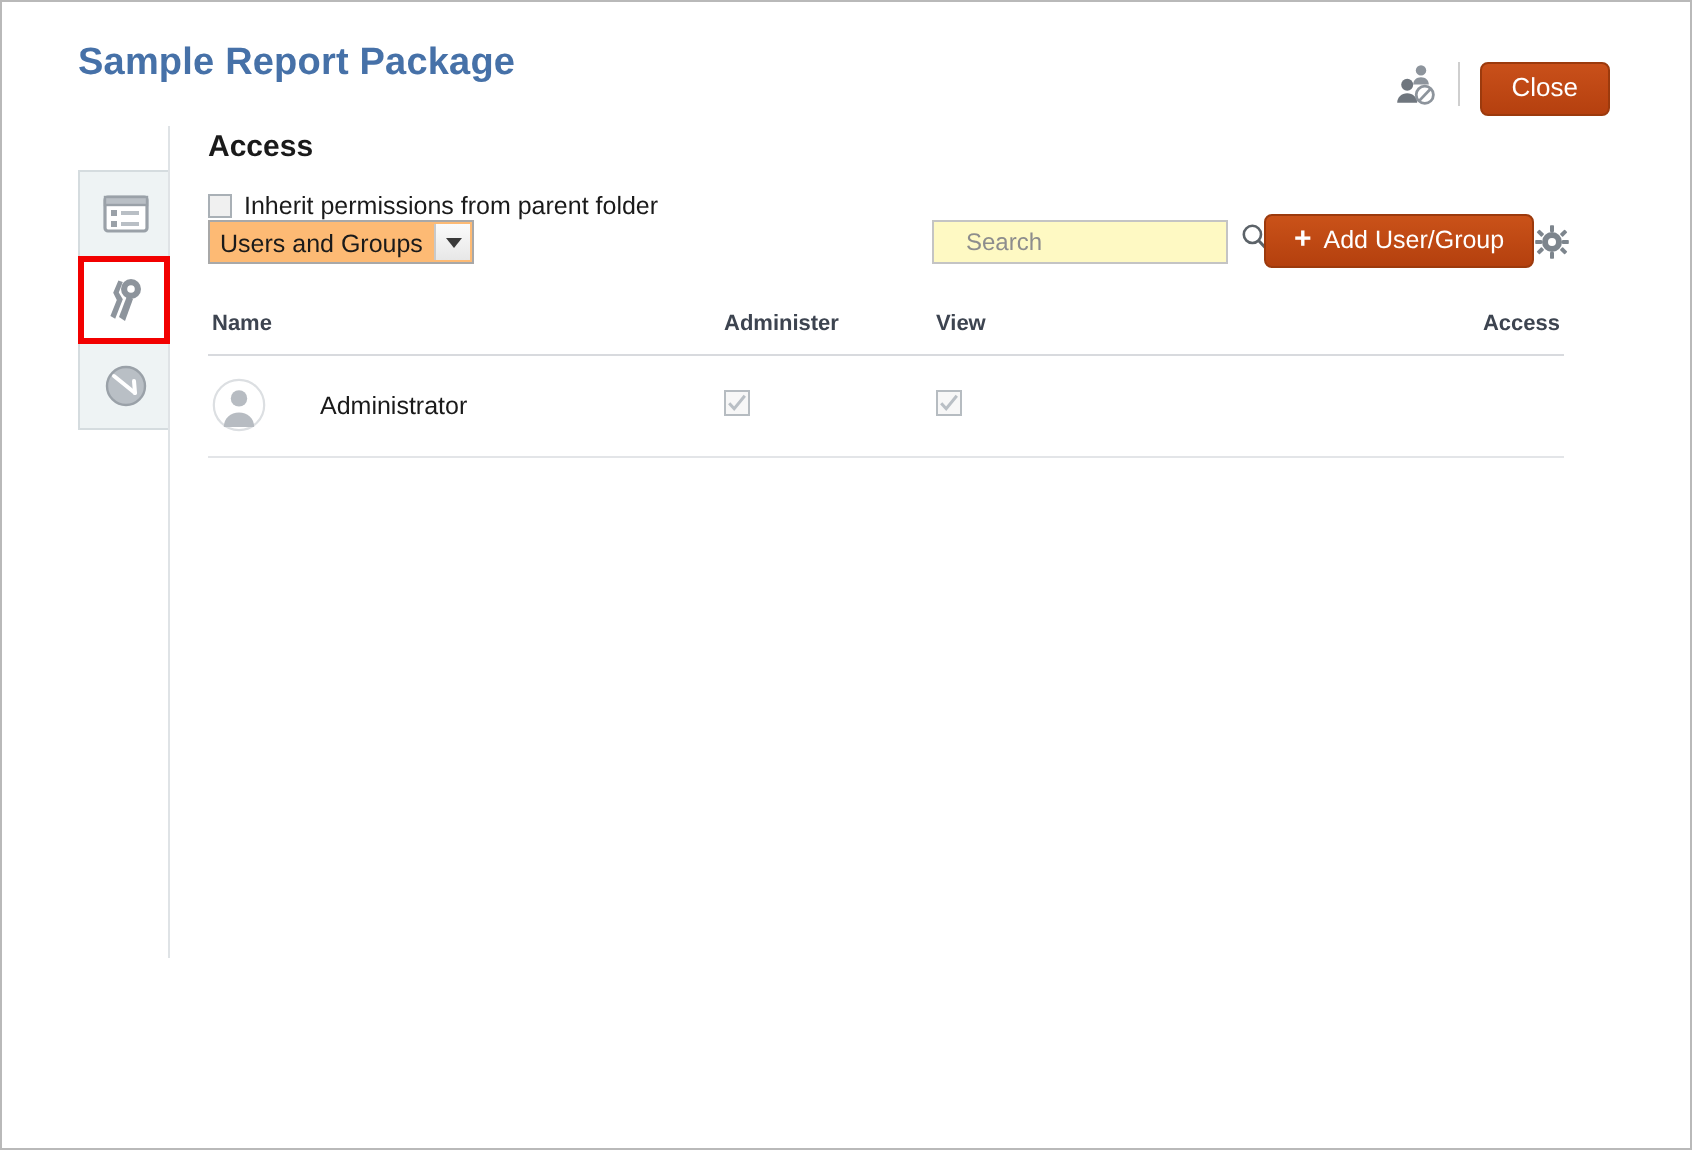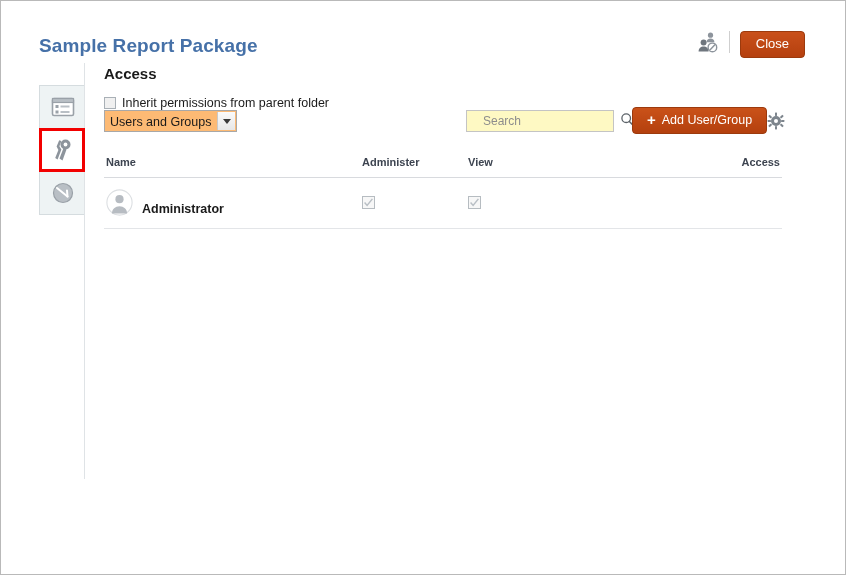--- a/index.html
+++ b/index.html
@@ -17,21 +17,21 @@
     background: #ffffff;
     border: 1px solid #b9b9b9;
     box-sizing: border-box;
     overflow: hidden;
   }
 
   
   .page-title {
     position: absolute;
     left: 38px;
-    top: 34px;
+    top: 20px;
     font-size: 19px;
     font-weight: bold;
     color: #4671a8;
     letter-spacing: 0.1px;
     white-space: nowrap;
   }
   .header-right {
     position: absolute;
     right: 40px;
     top: 30px;
@@ -255,24 +255,23 @@
   .acl-table th.c-admin { width: 106px; }
   .acl-table th.c-view { width: 200px; }
   .acl-table th.c-remove { text-align: right; padding-right: 2px; }
   .acl-table td {
     padding: 11px 0 12px 0;
     border-bottom: 1px solid #e3e5e8;
     vertical-align: middle;
   }
   .name-cell {
     display: flex;
-    align-items: flex-end;
-    gap: 9px;
+    align-items: center;
+    gap: 27px;
     padding-left: 2px;
-    font-weight: bold;
   }
   .avatar { width: 27px; height: 27px; display: block; }
   .user-name { font-size: 12.5px; color: #1a1a1a; }
   .cb-checked {
     width: 13px;
     height: 13px;
     border: 1px solid #b6bcc1;
     background: #f7f7f7;
     box-sizing: border-box;
     display: inline-flex;

